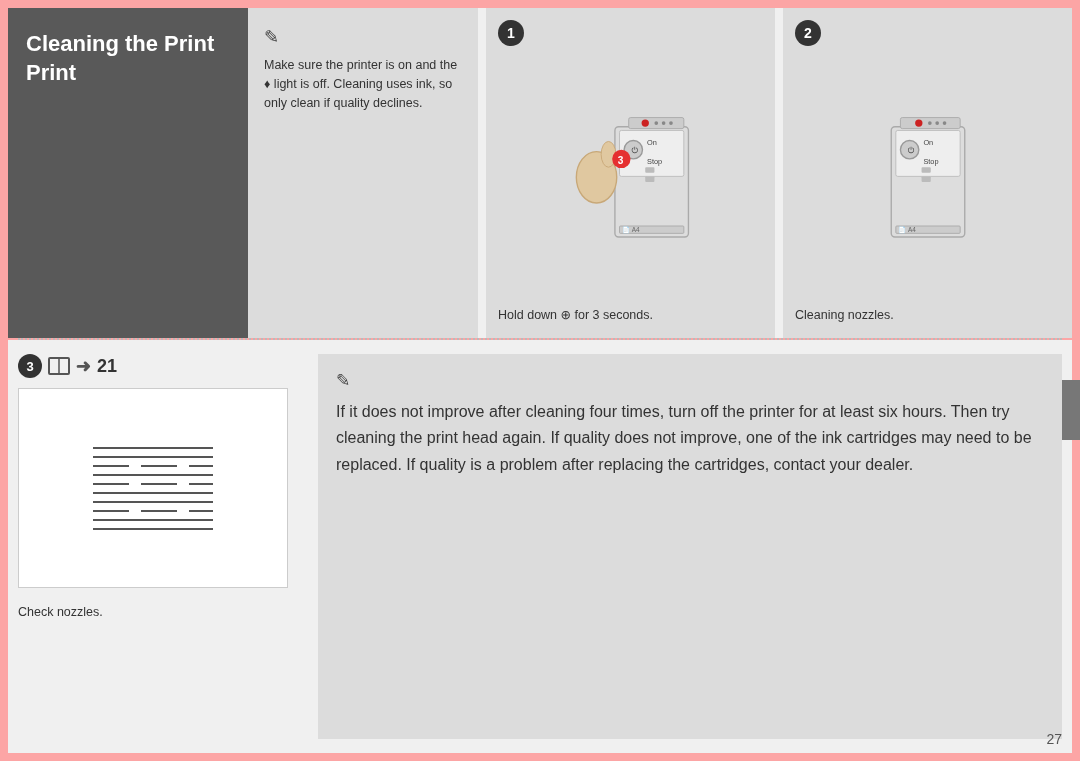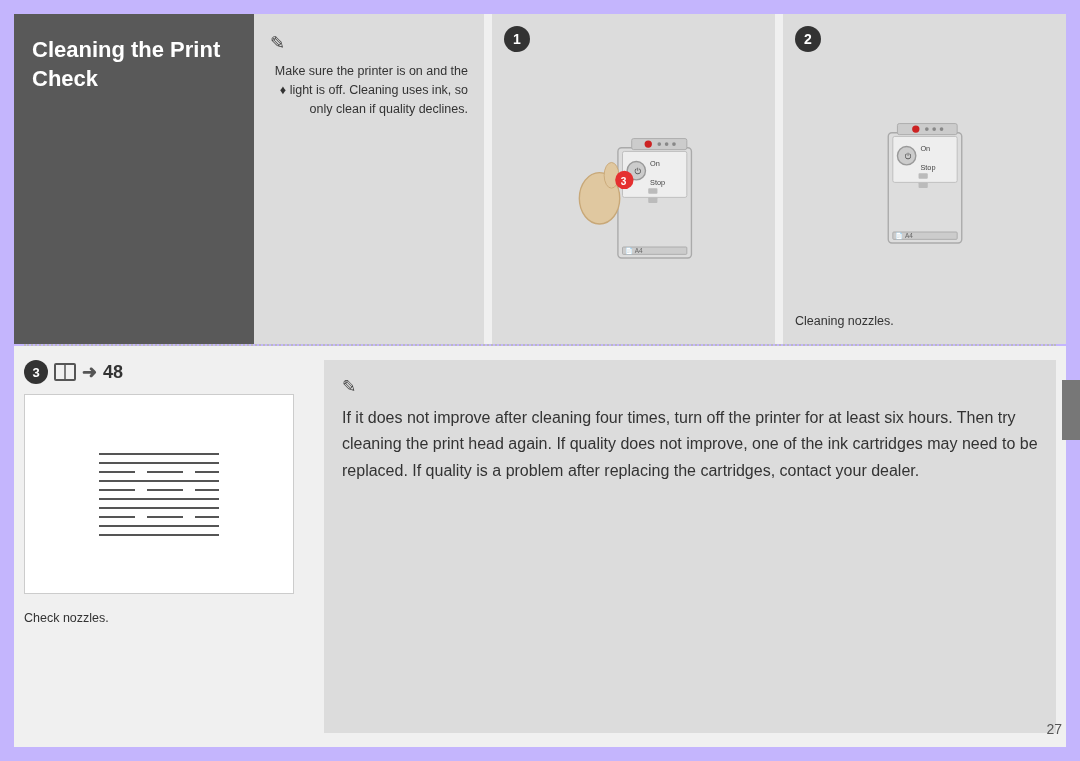--- a/index.html
+++ b/index.html
@@ -10,24 +10,24 @@
       font-family: Arial, Helvetica, sans-serif;
       font-size: 13px;
       color: #333;
       overflow: hidden;
       position: relative;
     }
 
     .page-container {
       width: 1080px;
       height: 761px;
-      background: #c4b5fd;
+      background: #fca5a5;
       display: flex;
       flex-direction: column;
-      padding: 14px;
+      padding: 8px;
     }
 
     
     .top-section {
       display: flex;
       flex-direction: row;
       height: 330px;
       background: #f0f0f0;
     }
 
@@ -58,21 +58,20 @@
     .note-icon {
       font-size: 18px;
       margin-bottom: 8px;
       color: #444;
     }
 
     .note-text {
       font-size: 12.5px;
       line-height: 1.5;
       color: #333;
-      text-align: right;
     }
 
     
     .step-panel {
       flex: 1;
       background: #dcdcdc;
       padding: 12px;
       margin-left: 8px;
       display: flex;
       flex-direction: column;
@@ -167,21 +166,21 @@
 
     .bottom-note-text {
       font-size: 16px;
       line-height: 1.65;
       color: #333;
     }
 
     
     .page-number {
       position: absolute;
-      bottom: 24px;
+      bottom: 14px;
       right: 18px;
       font-size: 14px;
       color: #555;
     }
 
     
     .right-tab {
       position: absolute;
       right: 0;
       top: 380px;
@@ -228,21 +227,21 @@
 </head>
 <body>
 
 <div class="page-container">
 
   <div class="top-section">
 
     <div class="title-panel">
       <h1>
         <span>Cleaning the Print</span><br>
-        <span>Check</span>
+        <span>Print</span>
       </h1>
     </div>
 
     <div class="note-panel">
       <div class="note-icon">✎</div>
       <p class="note-text">Make sure the printer is on and the ♦ light is off. Cleaning uses ink, so only clean if quality declines.</p>
     </div>
 
     <div class="step-panel">
       <div class="step-number-circle">1</div>
@@ -276,20 +275,21 @@
           <text x="63" y="155" font-size="7" fill="#666">📄 A4</text>
 
           <ellipse cx="35" cy="95" rx="22" ry="28" fill="#e0c8a0" stroke="#c8a878" stroke-width="1.5"></ellipse>
 
           <ellipse cx="48" cy="70" rx="8" ry="14" fill="#e0c8a0" stroke="#c8a878" stroke-width="1"></ellipse>
 
           <circle cx="62" cy="75" r="10" fill="#e53030"></circle>
           <text x="58" y="80" font-size="11" font-weight="bold" fill="white">3</text>
         </svg>
       </div>
+      <div class="step-caption">Hold down ⊕ for 3 seconds.</div>
     </div>
 
     <div class="step-panel">
       <div class="step-number-circle">2</div>
       <div class="step-image-area">
 
         <svg width="130" height="185" viewBox="0 0 130 185" class="printer-svg">
 
           <rect x="25" y="40" width="80" height="120" rx="4" fill="#ddd" stroke="#aaa" stroke-width="1.5"></rect>
 
@@ -330,21 +330,21 @@
 
       <div class="step3-header">
         <span class="step-badge">3</span>
 
         <svg width="22" height="18" viewBox="0 0 22 18">
           <rect x="1" y="1" width="20" height="16" rx="1" fill="none" stroke="#555" stroke-width="2"></rect>
           <line x1="11" y1="1" x2="11" y2="17" stroke="#555" stroke-width="1.5"></line>
         </svg>
 
         <span style="font-size:18px;color:#555;font-weight:bold;">➜</span>
-        <span style="font-size:18px;font-weight:bold;color:#333;">48</span>
+        <span style="font-size:18px;font-weight:bold;color:#333;">21</span>
       </div>
 
       <div class="step3-image-box">
         <div class="nozzle-lines">
           <div class="nozzle-line"></div>
           <div class="nozzle-line"></div>
           <div class="nozzle-line broken"></div>
           <div class="nozzle-line"></div>
           <div class="nozzle-line broken"></div>
           <div class="nozzle-line"></div>

